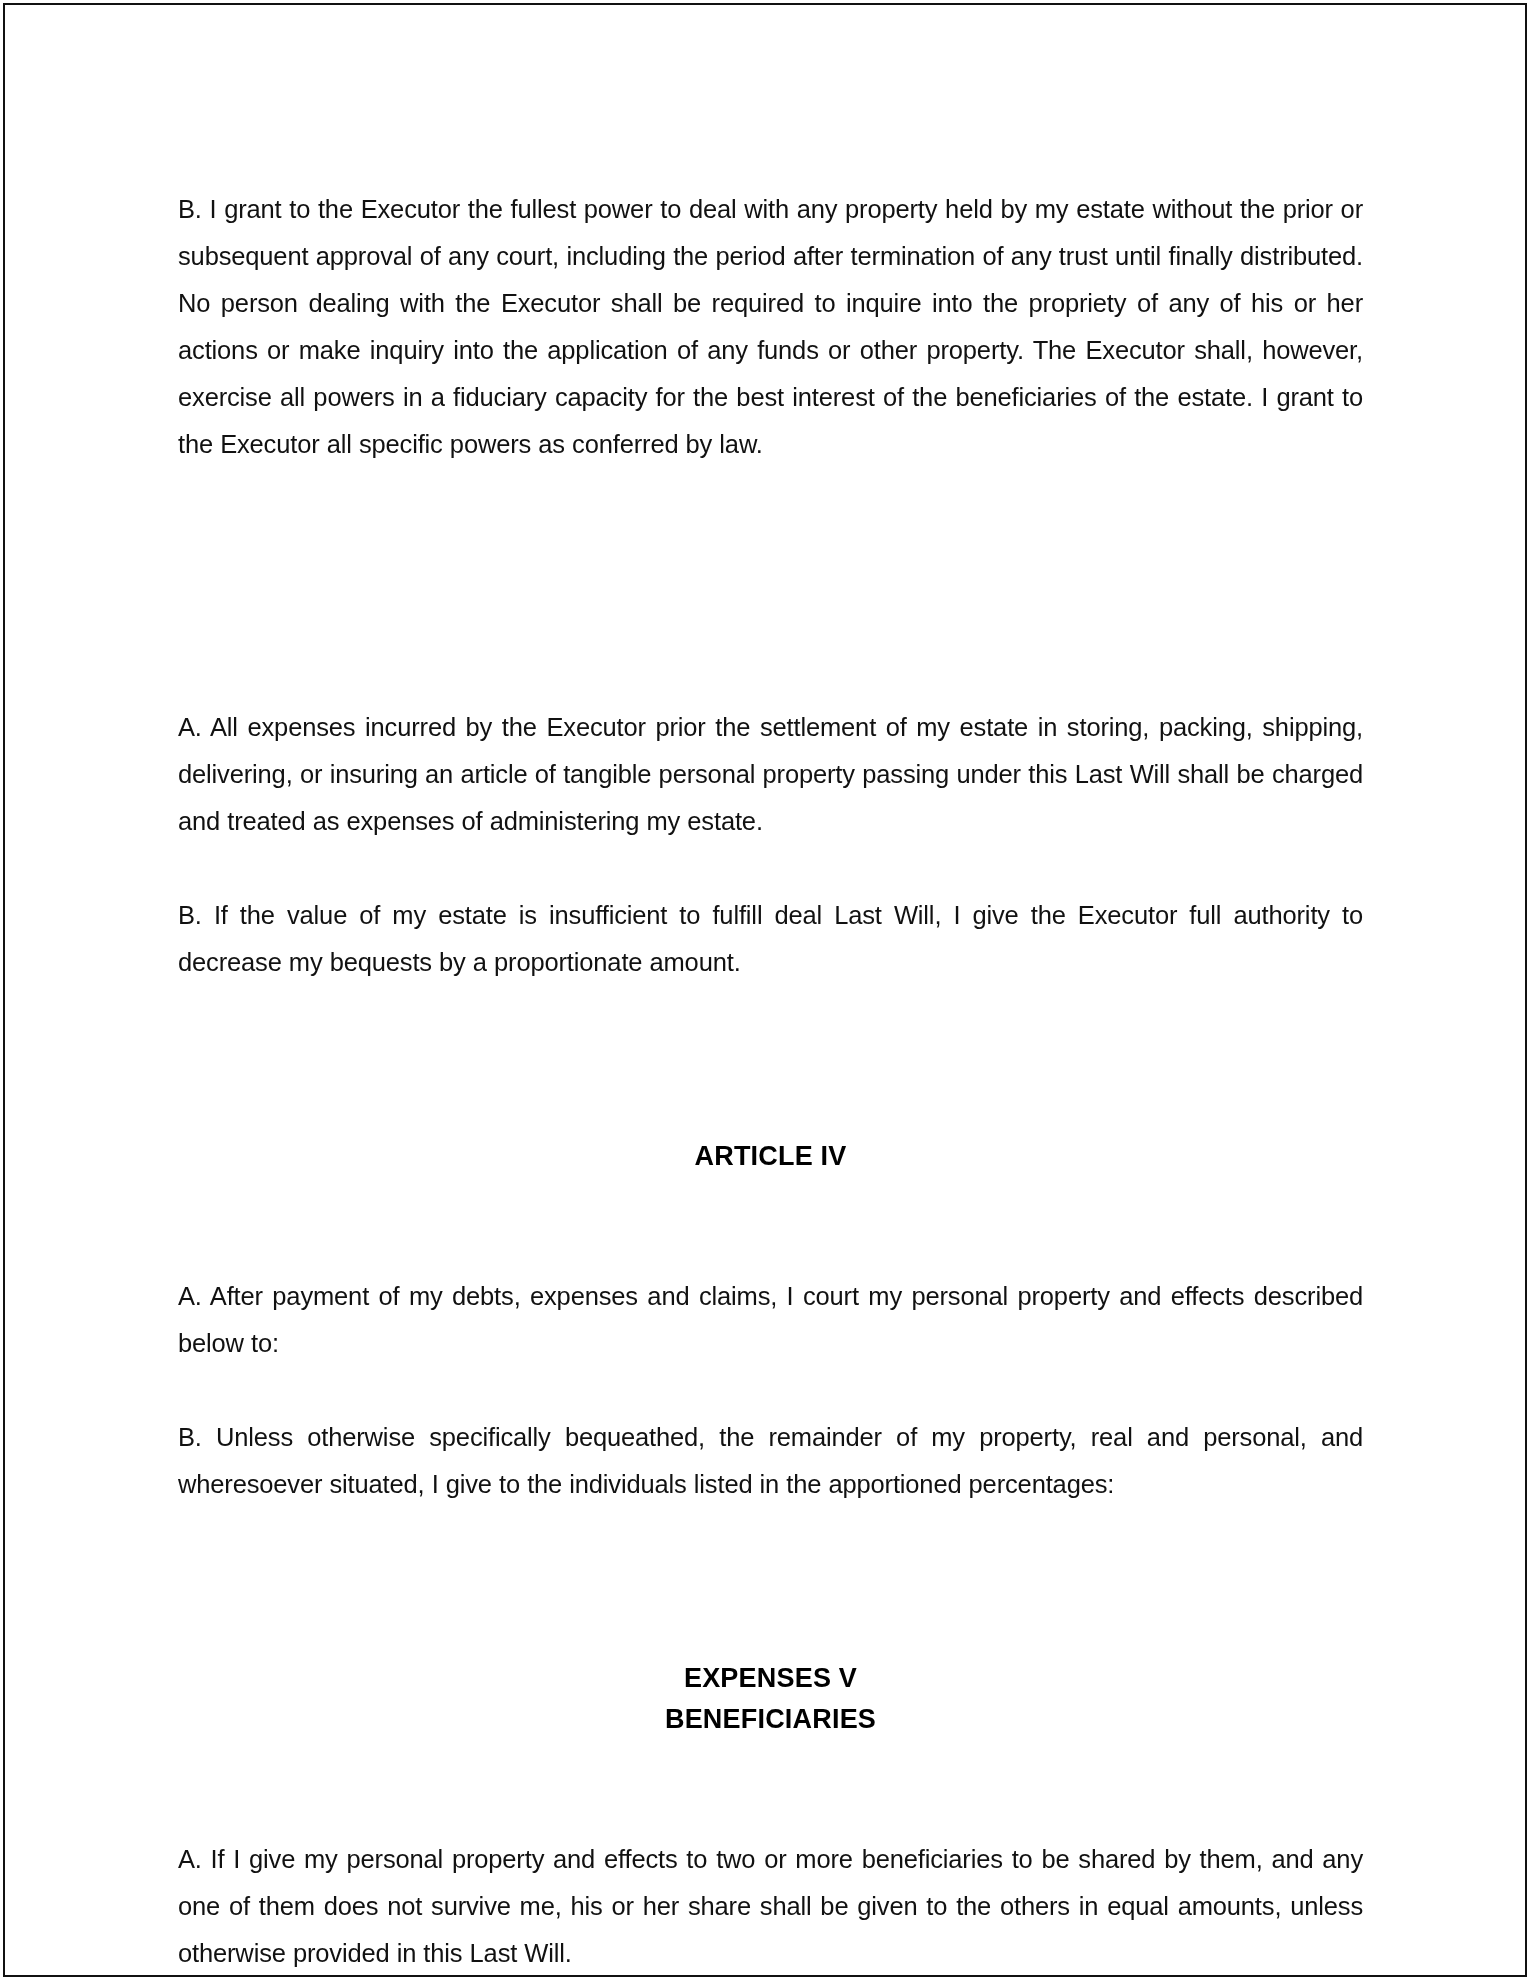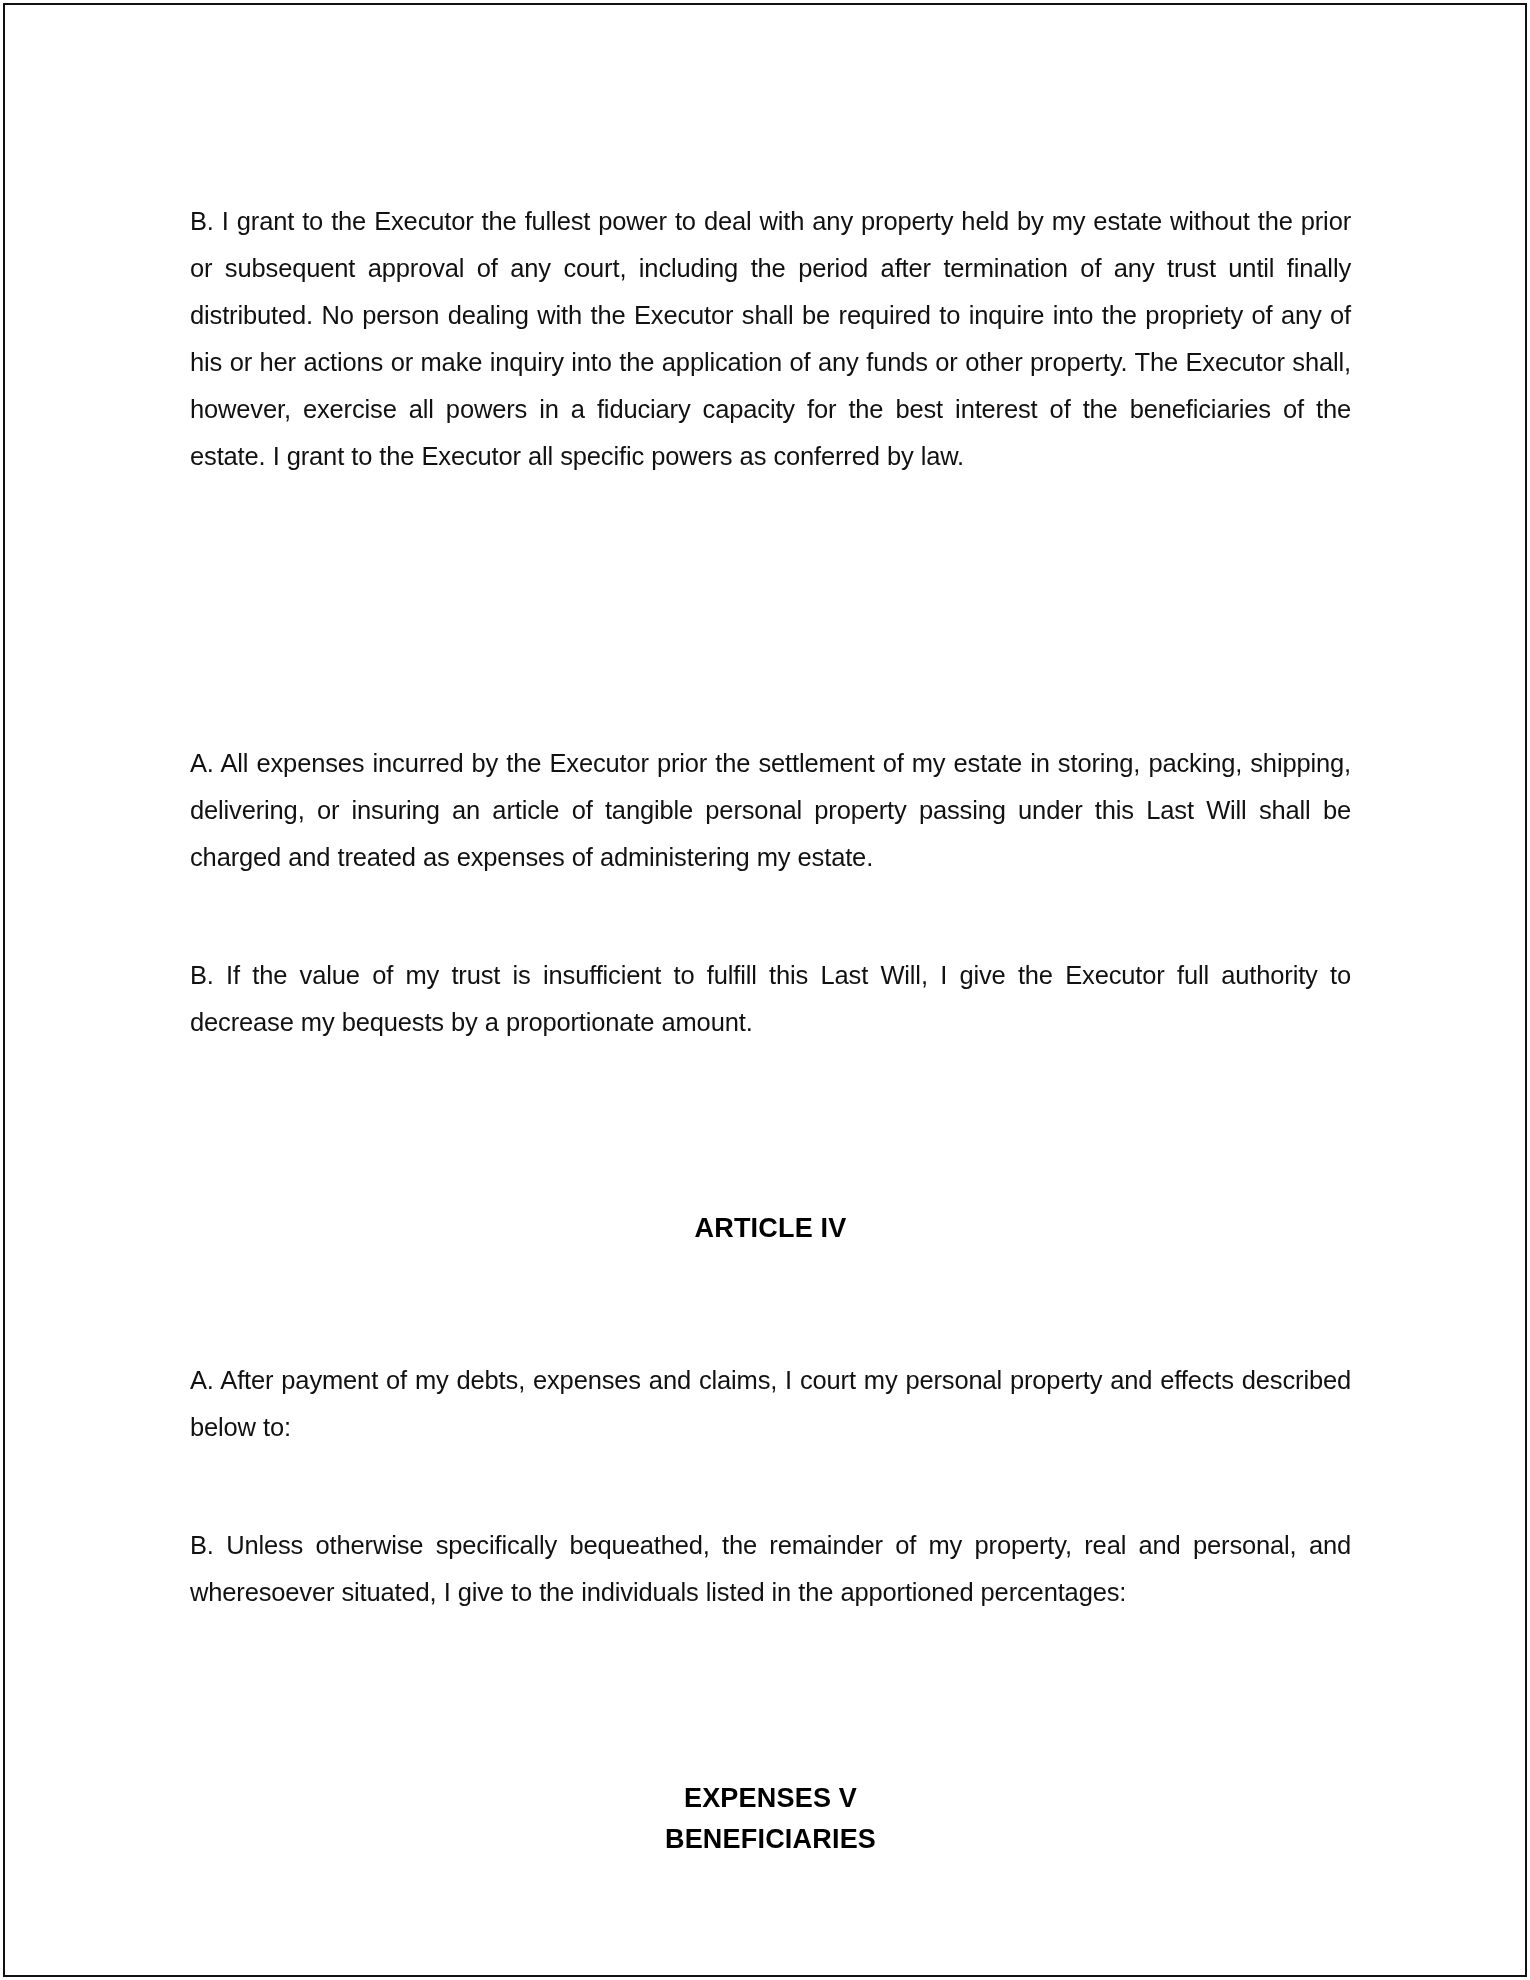--- a/index.html
+++ b/index.html
@@ -28,21 +28,21 @@
     border: 2px solid #111111;
     pointer-events: none;
   }
   .content {
     position: absolute;
     left: 178px;
     top: 186px;
     width: 1185px;
   }
   p.body-text {
-    margin: 12px;
+    margin: 0;
     font-size: 25.5px;
     line-height: 47px;
     text-align: justify;
     text-justify: inter-word;
     letter-spacing: -0.15px;
     word-spacing: 0.2px;
     color: #111111;
   }
   p.body-text.last-line-natural {
     text-align-last: left;
@@ -76,21 +76,21 @@
 
     <div class="gap-lg"></div>
 
 
     <div class="gap-md"></div>
 
     <p class="body-text last-line-natural">A. All expenses incurred by the Executor prior the settlement of my estate in storing, packing, shipping, delivering, or insuring an article of tangible personal property passing under this Last Will shall be charged and treated as expenses of administering my estate.</p>
 
     <div class="gap-sm"></div>
 
-    <p class="body-text last-line-natural">B. If the value of my trust is insufficient to fulfill this Last Will, I give the Executor full authority to decrease my bequests by a proportionate amount.</p>
+    <p class="body-text last-line-natural">B. If the value of my estate is insufficient to fulfill deal Last Will, I give the Executor full authority to decrease my bequests by a proportionate amount.</p>
 
     <div class="gap-xl"></div>
 
     <div class="article-heading">
       <span class="line">ARTICLE IV</span>
     </div>
 
     <div class="gap-md"></div>
 
     <p class="body-text last-line-natural">A. After payment of my debts, expenses and claims, I court my personal property and effects described below to:</p>

